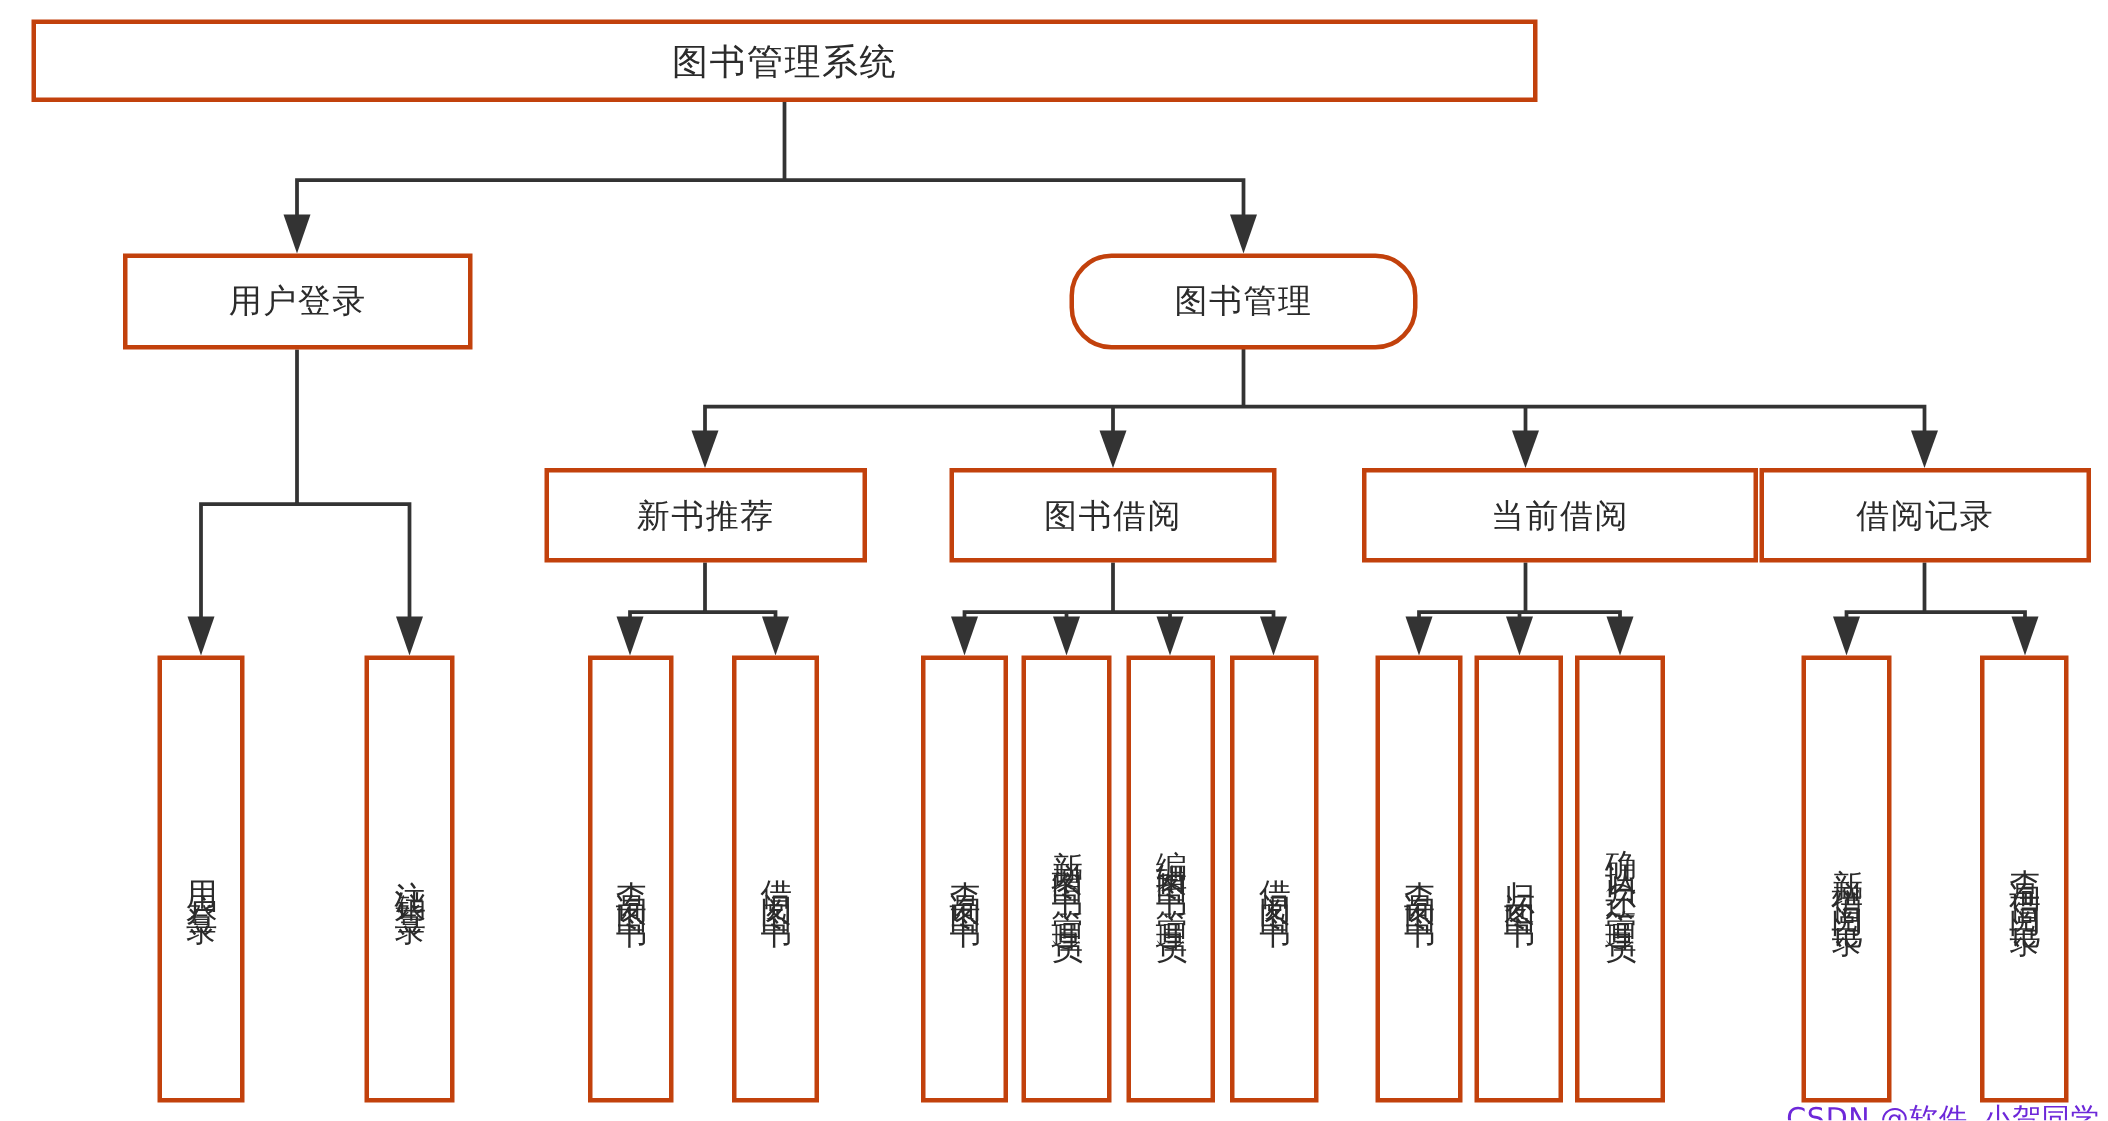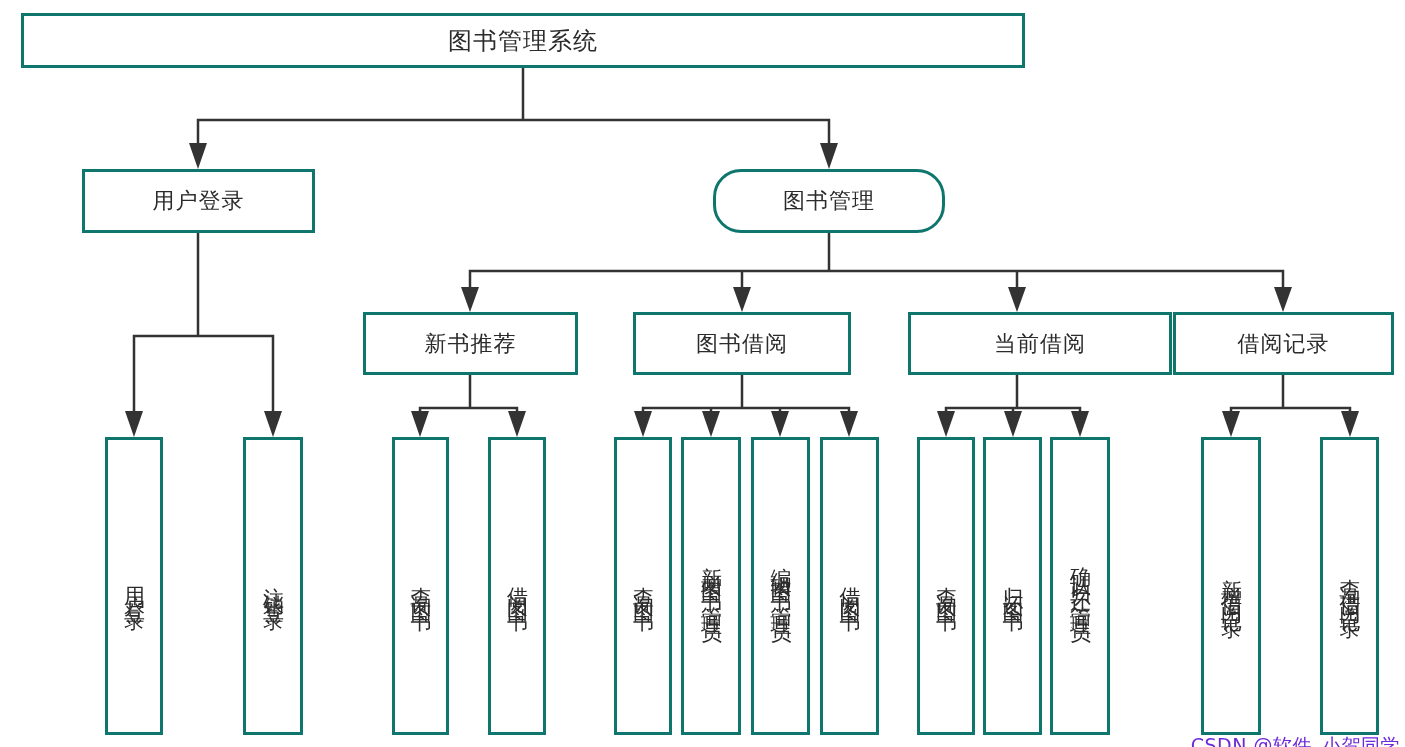--- a/index.html
+++ b/index.html
@@ -14,21 +14,21 @@
   svg.connectors {
     position: absolute;
     left: 0; top: 0;
     width: 1405px; height: 747px;
     z-index: 1;
   }
   .node {
     position: absolute;
     box-sizing: border-box;
     background: #ffffff;
-    border: 3px solid #0f766e;
+    border: 3px solid #c2410c;
     display: flex;
     align-items: center;
     justify-content: center;
     color: #2b2b2b;
     z-index: 2;
     text-align: center;
   }
   .node.h { font-size: 22px; letter-spacing: 1px; white-space: nowrap; }
   .node.root { font-size: 24px; }
   .node.v {

